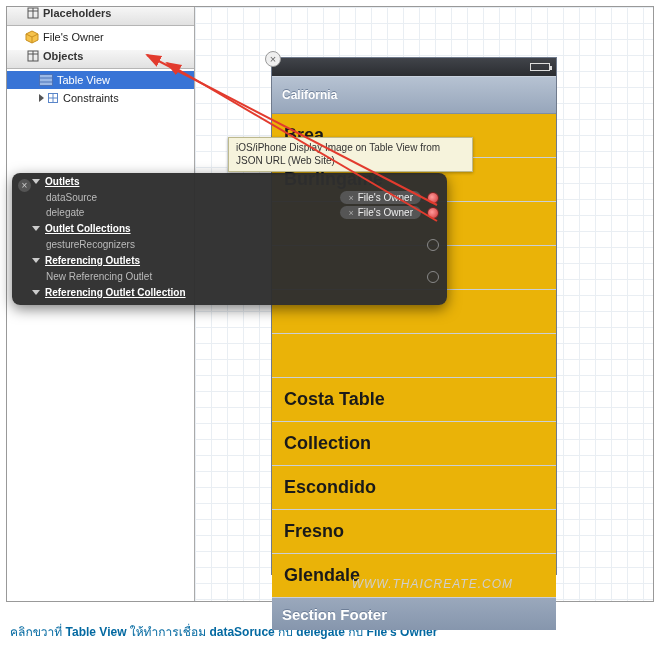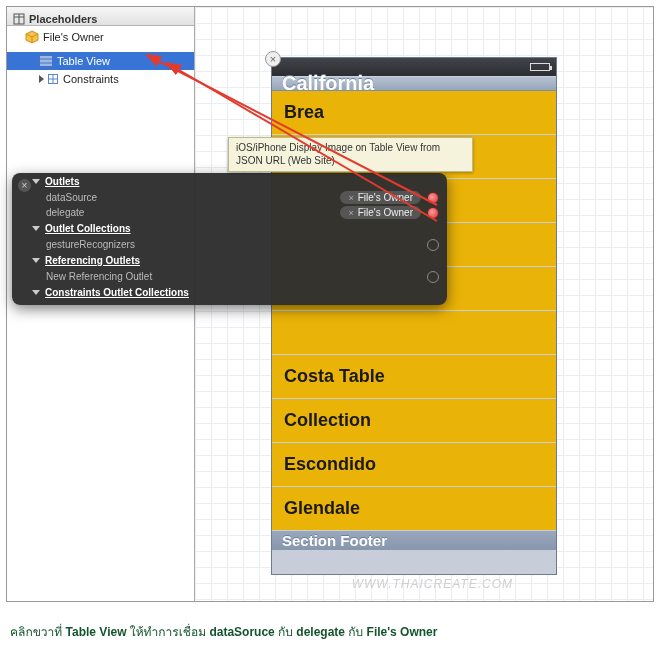--- a/index.html
+++ b/index.html
@@ -2,21 +2,21 @@
 <html><head>
 <meta charset="utf-8">
 <style>
   * { box-sizing: border-box; margin: 0; padding: 0; }
   body { font-family: "Lucida Grande", "Helvetica Neue", Arial, sans-serif; font-size: 11px; background: #fff; color: #000; }
   .wrap { width: 666px; }
   .canvas { position: relative; width: 648px; height: 596px; border: 1px solid #999; margin: 6px; background: #fff; }
 
   
   .leftpanel { position:absolute; left:0; top:0; width:188px; height:100%; border-right:1px solid #aaa; background:#fff; }
-  .panel-header { height:19px; background:linear-gradient(#f6f6f6,#e1e1e1); border-bottom:1px solid #b5b5b5; display:flex; align-items:flex-end; padding:0 6px; font-weight:bold; color:#333; }
+  .panel-header { height:19px; background:linear-gradient(#f6f6f6,#e1e1e1); border-bottom:1px solid #b5b5b5; display:flex; align-items:flex-start; padding:0 20px; font-weight:bold; color:#333; }
   .panel-header svg { margin-right:4px; }
   .panel-body { padding:2px 0 4px 0; }
   .row { display:flex; align-items:center; height:18px; padding:0 4px 0 6px; color:#222; }
   .row svg, .row .sq { margin-right:4px; flex-shrink:0; }
   .row.sel { background:#3874d6; color:#fff; }
   .indent1 { padding-left:18px; }
   .indent2 { padding-left:32px; }
   .tri { display:inline-block; width:0;height:0;border-top:4px solid transparent;border-bottom:4px solid transparent;border-left:5px solid #555; margin-right:3px; }
   .tri.down { border-left:4px solid transparent;border-right:4px solid transparent;border-top:5px solid #555; border-bottom:none; width:0;height:0; }
 
@@ -26,22 +26,22 @@
       linear-gradient(#e9eef3 1px,transparent 1px),
       linear-gradient(90deg,#e9eef3 1px,transparent 1px);
     background-size:16px 16px;
   }
 
   
   .phone { position:absolute; left:76px; top:50px; width:286px; height:518px; border:1px solid #6f7a8c; background:#c7ced9; box-shadow:0 1px 0 #fff inset; }
   .statusbar { height:18px; background:linear-gradient(#41444a,#2b2d31); display:flex; justify-content:flex-end; align-items:center; padding:0 6px; }
   .battery { width:20px;height:8px;border:1px solid #ddd; position:relative; }
   .battery:after { content:"";position:absolute;right:-3px;top:2px;width:2px;height:4px;background:#ddd; }
-  .section-head { height:15px; background:linear-gradient(#b6c2d2,#97a6bb); color:#fff; font-weight:bold; font-size:20px; display:flex; align-items:center; padding:0 10px; text-shadow:0 -1px 0 #6d7e97; border-top:1px solid #c9d2de; border-bottom:1px solid #7e8ea4; }
-  .section-foot { height:19px; background:linear-gradient(#9aa8bc,#8696ad); color:#fff; font-weight:bold; font-size:15px; display:flex; align-items:center; padding:8px 10px; text-shadow:0 -1px 0 #6d7e97; }
+  .section-head { height:38px; background:linear-gradient(#b6c2d2,#97a6bb); color:#fff; font-weight:bold; font-size:12px; display:flex; align-items:center; padding:0 10px; text-shadow:0 -1px 0 #6d7e97; border-top:1px solid #c9d2de; border-bottom:1px solid #7e8ea4; }
+  .section-foot { height:32px; background:linear-gradient(#9aa8bc,#8696ad); color:#fff; font-weight:bold; font-size:15px; display:flex; align-items:center; padding:8px 10px; text-shadow:0 -1px 0 #6d7e97; }
   .cell { height:44px; display:flex; align-items:center; padding:0 12px; background:#eab308; border-bottom:1px solid #c9cfd7; font-size:18px; font-weight:bold; color:#1a1a1a; }
   .phone-close { position:absolute; left:-7px; top:-7px; width:16px;height:16px;border-radius:50%; background:#efefef;border:1px solid #999; color:#666; font-size:11px; line-height:14px; text-align:center; }
 
   
   .hud { position:absolute; left:5px; top:166px; width:435px; background:rgba(46,46,46,0.97); border-radius:8px; color:#ddd; font-size:10px; padding-bottom:4px; box-shadow:0 4px 14px rgba(0,0,0,0.5); }
   .hud-close { position:absolute; left:6px; top:6px; width:13px;height:13px;border-radius:50%;background:#555;color:#ccc;font-size:10px;line-height:13px;text-align:center; }
   .hud .sec { display:flex; align-items:center; height:17px; padding:0 8px 0 20px; color:#fff; font-weight:bold;text-decoration:underline; }
   .hud .sec .dtri { display:inline-block;width:0;height:0;border-left:4px solid transparent;border-right:4px solid transparent;border-top:5px solid #ccc; margin-right:5px; }
   .hud .line { display:flex; align-items:center; height:15px; padding:0 8px 0 34px; color:#bbb; }
   .hud .line .name { flex:1; }
@@ -53,21 +53,21 @@
   
   .tip { position:absolute; left:221px; top:130px; width:245px; background:#f6f3dc; border:1px solid #bdb98e; padding:4px 7px; font-size:10px; color:#333; line-height:1.25; box-shadow:0 1px 3px rgba(0,0,0,0.3); }
 
   
   .arrows { position:absolute; left:0; top:0; width:100%; height:100%; pointer-events:none; }
 
   
   .watermark { position:absolute; right:140px; bottom:10px; color:#cfcfcf; font-size:12px; letter-spacing:1px;font-style:italic; }
 
   
-  .caption { padding:14px 10px 6px 10px; font-size:12px; color:#14532d; }
+  .caption { padding:14px 10px 6px 10px; font-size:12px; color:#0369a1; }
   .caption b { font-weight:bold; }
 </style>
 </head>
 <body>
 
 <div class="wrap">
 <div class="canvas">
 
   <div class="leftpanel">
     <div class="panel-header">
@@ -80,20 +80,27 @@
     <div class="panel-body">
       <div class="row indent1">
         <svg width="14" height="14">
               <polygon points="7,1 13,4 13,10 7,13 1,10 1,4" fill="#f6c24a" stroke="#c98f1e"></polygon>
               <path d="M1 4 L7 7 L13 4 M7 7 V13" stroke="#c98f1e" fill="none"></path>
             </svg>
         <span>File's Owner</span>
       </div>
     </div>
 
+    <div class="panel-header">
+      <svg width="12" height="12">
+            <rect x="1" y="1" width="10" height="10" fill="none" stroke="#555"></rect>
+            <path d="M1 4 H11 M6 1 V11" stroke="#555"></path>
+          </svg>
+      <span>Objects</span>
+    </div>
     <div class="panel-body">
       <div class="row indent2 sel">
         <svg width="14" height="12">
               <rect x="0.5" y="0.5" width="13" height="11" fill="#9cb9e6" stroke="#4d72b7"></rect>
               <path d="M0.5 4 H13.5 M0.5 8 H13.5" stroke="#4d72b7"></path>
             </svg>
         <span>Table View</span>
       </div>
       <div class="row indent2">
         <span class="tri"></span>
@@ -116,20 +123,21 @@
       <div class="section-head">California</div>
       <div class="cell">Brea</div>
       <div class="cell">Burlingame</div>
       <div class="cell"></div>
       <div class="cell"></div>
       <div class="cell"></div>
       <div class="cell"></div>
       <div class="cell">Costa Table</div>
       <div class="cell">Collection</div>
       <div class="cell">Escondido</div>
+      <div class="cell">Fresno</div>
       <div class="cell">Glendale</div>
       <div class="section-foot">Section Footer</div>
     </div>
 
     <div class="watermark">WWW.THAICREATE.COM</div>
   </div>
 
   <div class="hud">
     <div class="hud-close">×</div>
     <div class="sec">
@@ -163,21 +171,21 @@
     <div class="sec">
           <span class="dtri"></span>
           <span>Referencing Outlets</span>
         </div>
     <div class="line">
       <span class="name">New Referencing Outlet</span>
       <span class="dot"></span>
     </div>
     <div class="sec">
           <span class="dtri"></span>
-          <span>Constraints Outlet Collections</span>
+          <span>Referencing Outlet Collection</span>
         </div>
   </div>
 
   <div class="tip">iOS/iPhone Display Image on Table View from JSON URL (Web Site)</div>
 
   <svg class="arrows">
     <defs>
       <marker id="ah" markerWidth="8" markerHeight="8" refX="7" refY="3" orient="auto">
         <path d="M0,0 L8,3 L0,6 Z" fill="#e23b2e"></path>
       </marker>

